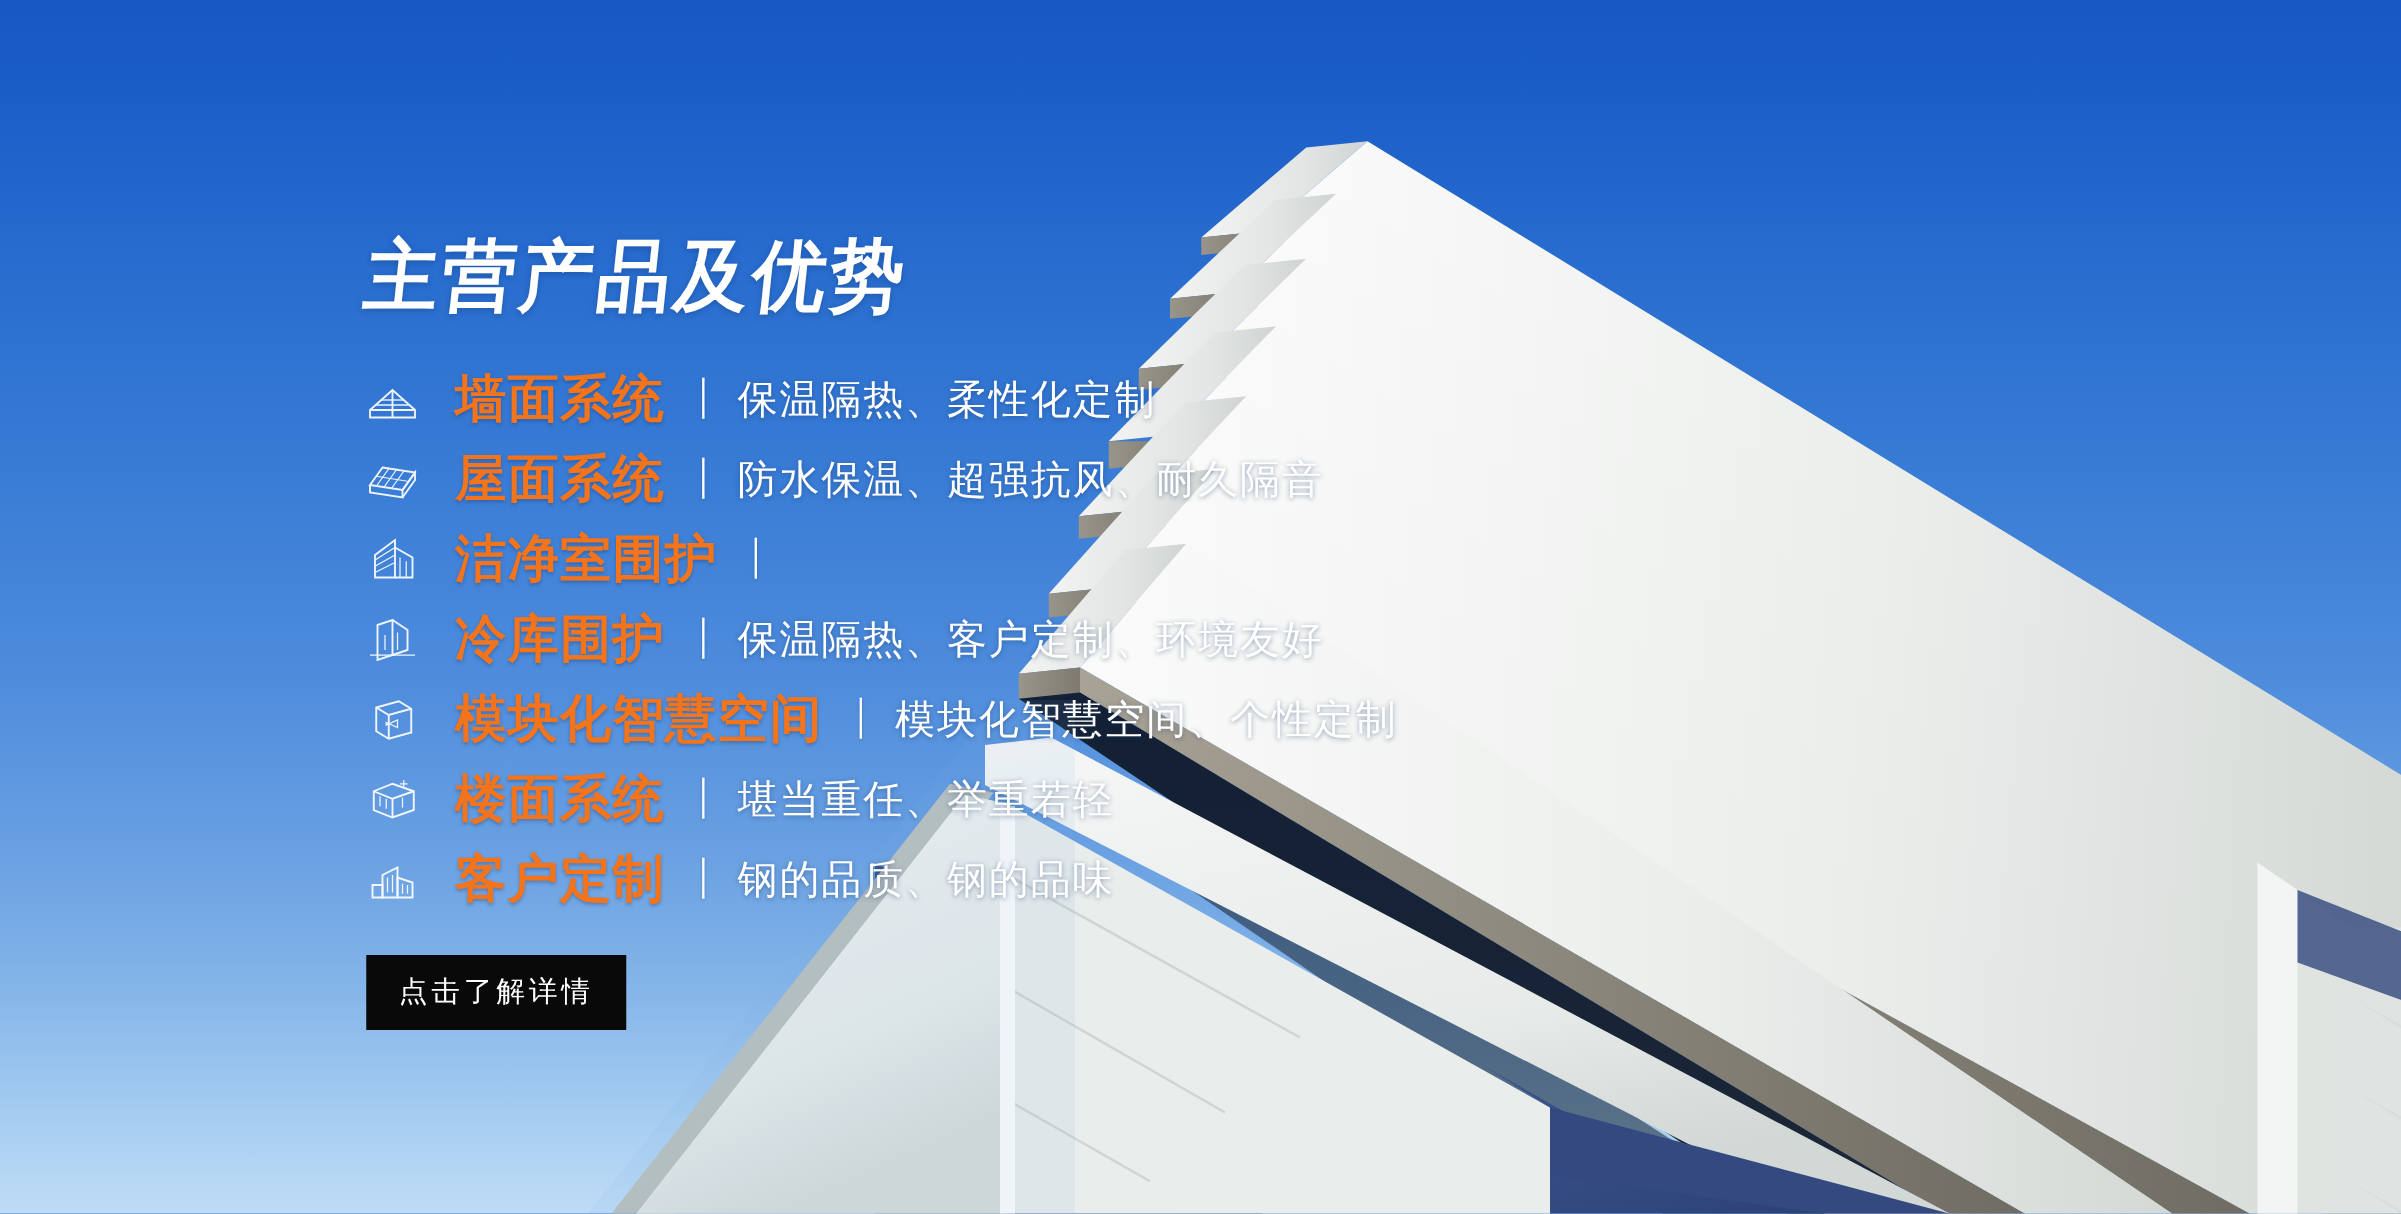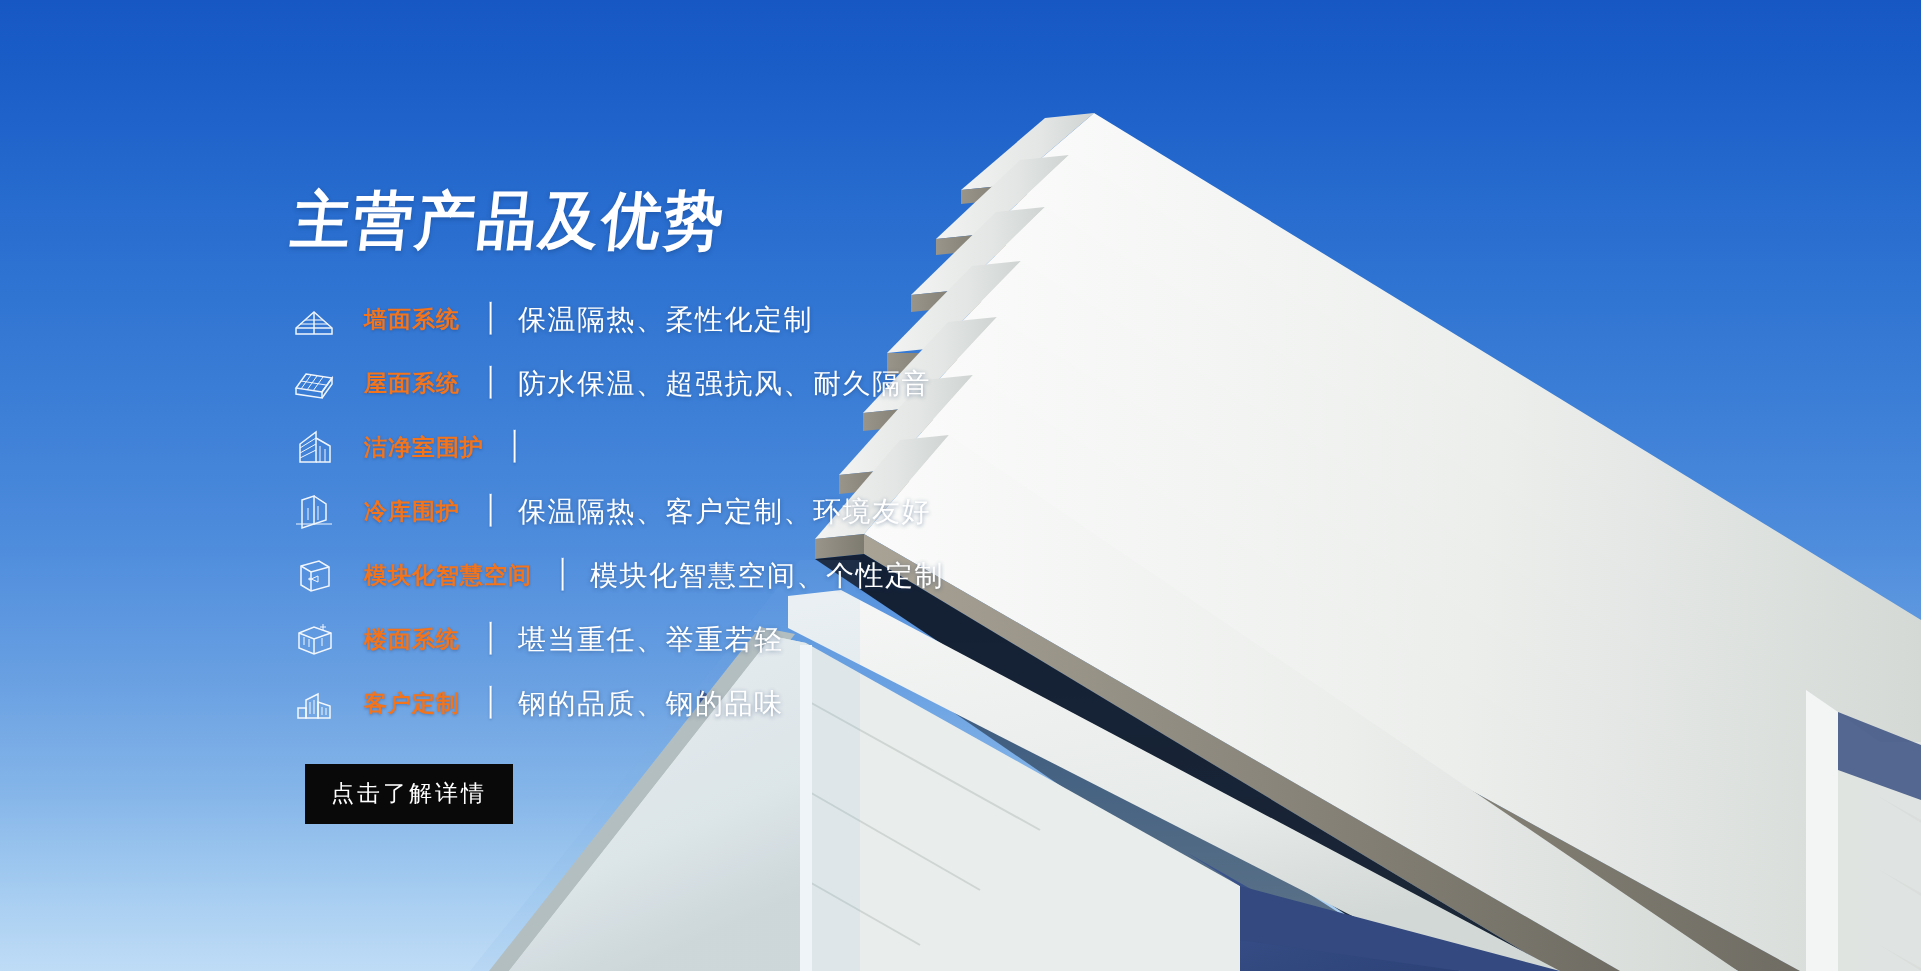--- a/index.html
+++ b/index.html
@@ -58,46 +58,46 @@
   }
   .row-icon {
     width:44px; height:44px;
     flex:0 0 44px;
     margin-right:28px;
     display:flex; align-items:center; justify-content:center;
     opacity:.92;
   }
   .row-icon svg { display:block; }
   .row-name {
-    font-size:23px;
+    font-size:41px;
     font-weight:900;
     color:#f4741b;
     letter-spacing:1px;
     font-family:"DejaVu Sans","Liberation Sans",sans-serif;
     text-shadow:0 1px 3px rgba(20,50,100,.35);
   }
   .row-sep {
     color:#ffffff;
     font-size:30px;
     font-weight:700;
     margin:0 12px 0 16px;
     transform:scaleX(.55) scaleY(1.12);
     display:inline-block;
     text-shadow:0 1px 3px rgba(20,50,100,.35);
   }
   .row-desc {
-    font-size:28px;
+    font-size:32px;
     color:#ffffff;
     letter-spacing:1.5px;
     font-weight:400;
     text-shadow:0 1px 4px rgba(20,50,100,.45);
   }
   #cta-button {
     margin-top:28px;
-    margin-left:13px;
+    margin-left:1px;
     display:inline-block;
     background:#090909;
     color:#ffffff;
     font-size:23px;
     letter-spacing:3px;
     padding:14px 26px 15px 26px;
     border:none;
     cursor:pointer;
     font-family:"Liberation Sans","DejaVu Sans",sans-serif;
   }

